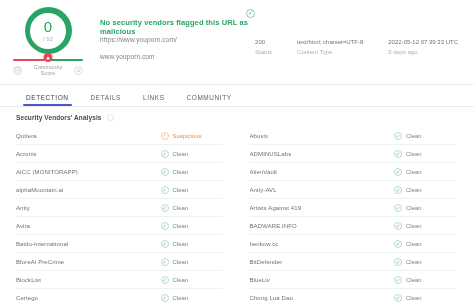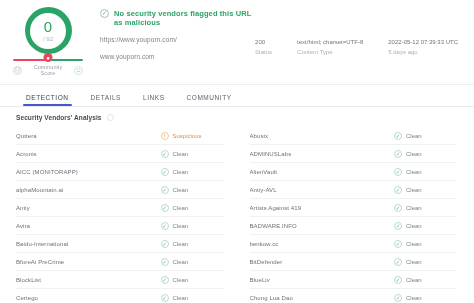--- a/index.html
+++ b/index.html
@@ -137,23 +137,23 @@
   }
 
   
   .info-col {
     flex: 1 1 auto;
     padding: 9px 0 0 4px;
     min-width: 0;
   }
   .verdict {
     display: flex;
-    align-items: flex-start;
-    gap: 5px;
+    align-items: flex-end;
     height: 13px;
+    flex-direction: column;
   }
   .verdict-text {
     font-size: 7.5px;
     font-weight: bold;
     color: #2aa366;
     letter-spacing: .1px;
   }
   .check-ring {
     width: 9px;
     height: 9px;

